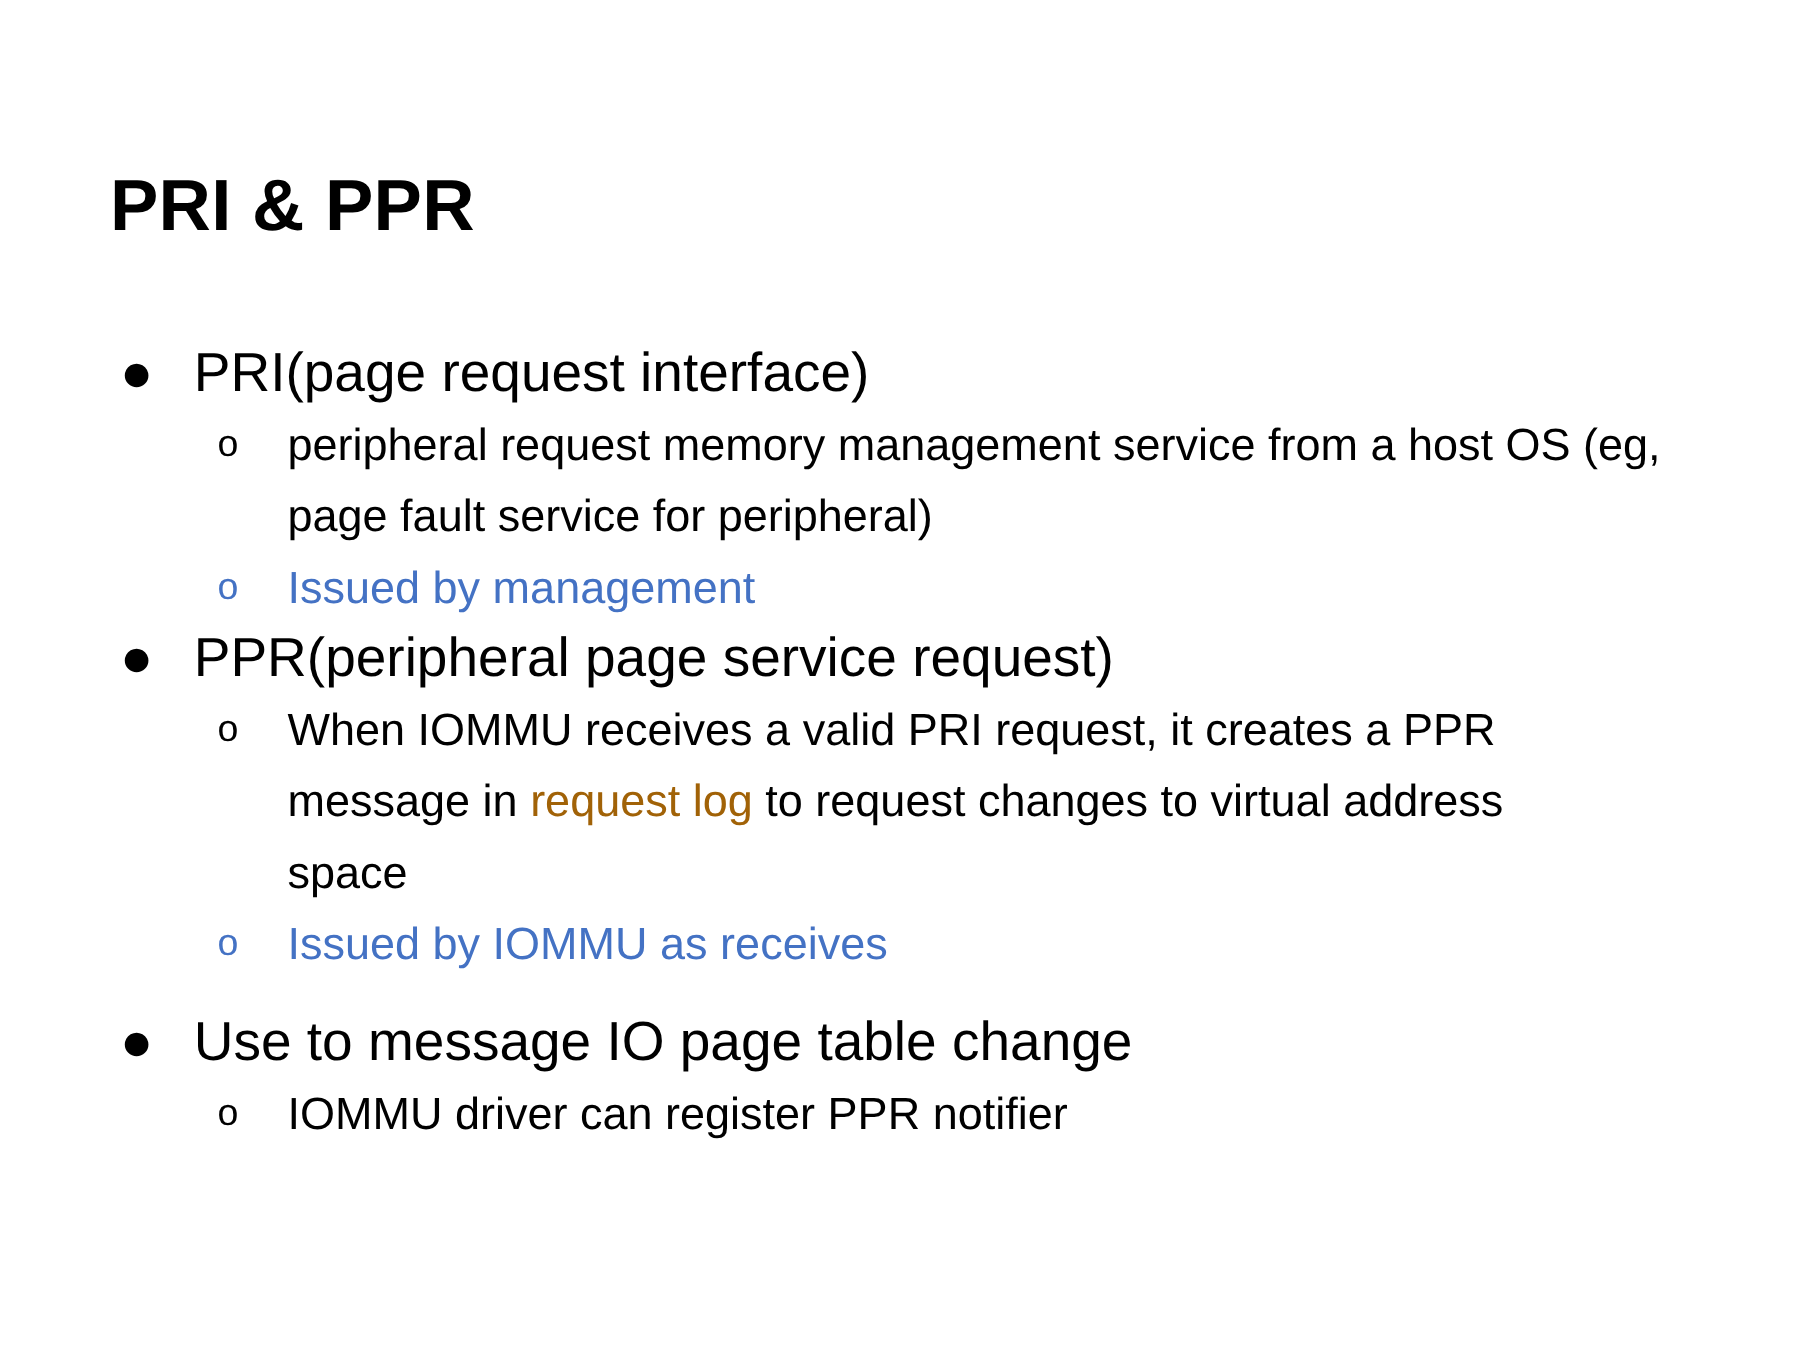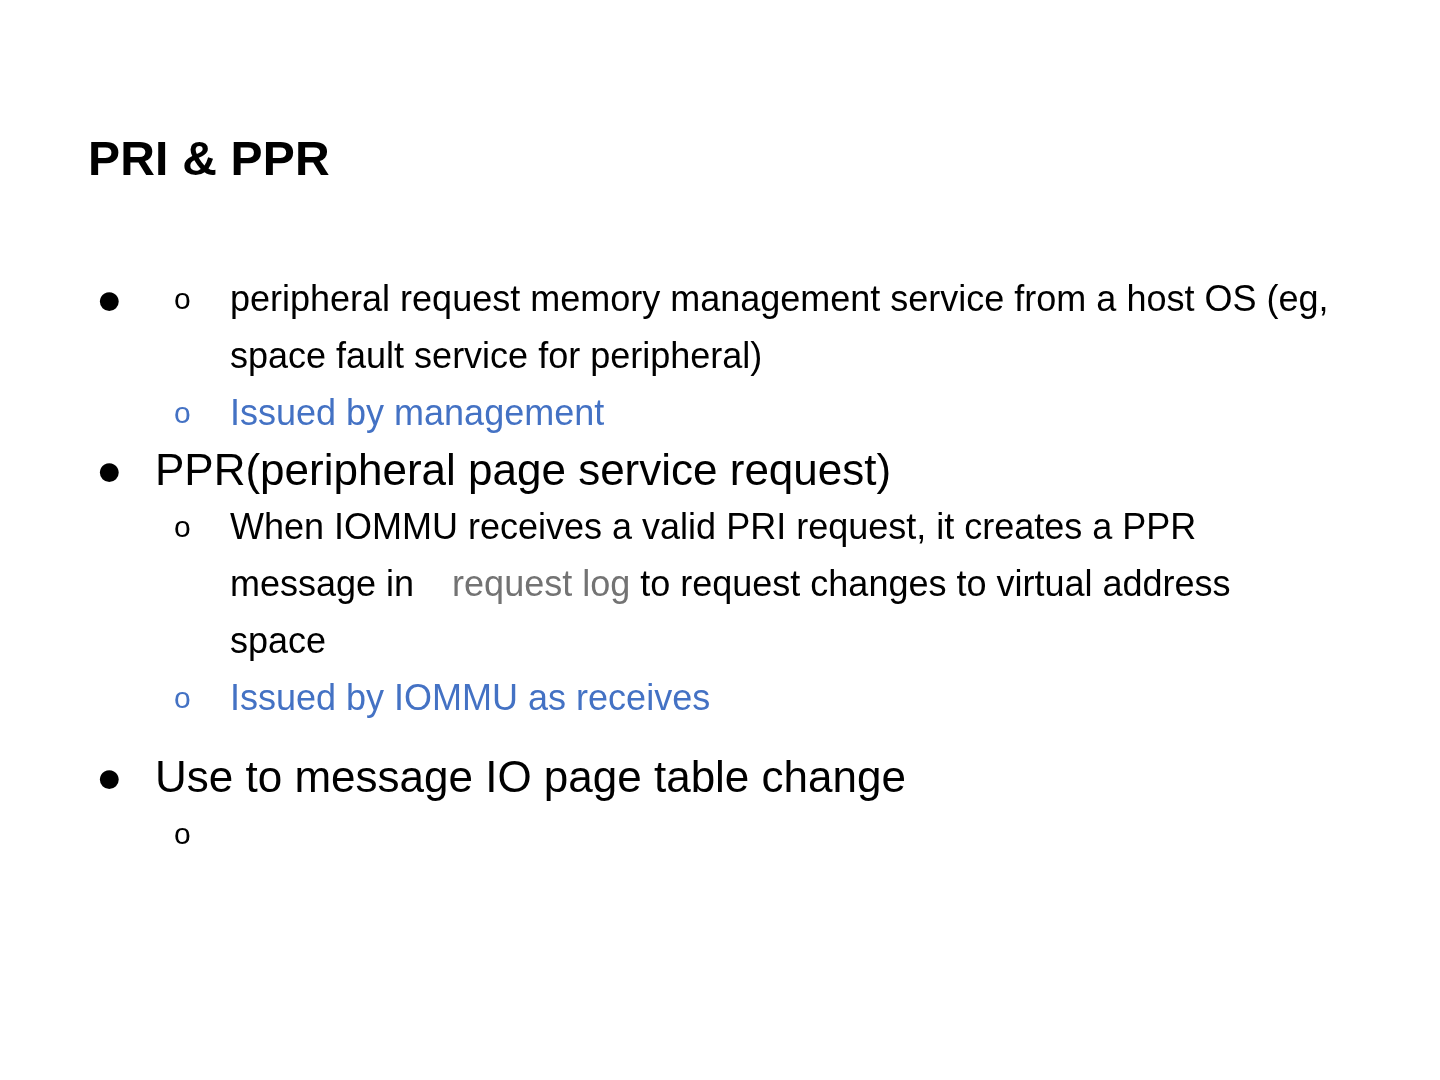--- a/index.html
+++ b/index.html
@@ -17,21 +17,21 @@
   .slide {
     position: relative;
     width: 1440px;
     height: 1080px;
     background: #ffffff;
   }
   .slide-title {
     position: absolute;
     left: 88px;
     top: 131px;
-    font-size: 48px;
+    font-size: 58px;
     font-weight: bold;
     line-height: 1.18;
     letter-spacing: 0.2px;
     color: #000000;
     white-space: nowrap;
   }
   .body-block {
     position: absolute;
     left: 88px;
     top: 270px;
@@ -66,41 +66,42 @@
     top: 0;
     width: 30px;
     font-size: 30px;
     line-height: 57px;
     text-align: left;
   }
   .bullet-l2 .text {
     display: block;
   }
   .blue { color: #4472c4; }
-  .orange { color: #737373; margin-left: 28px; }
+  .orange { color: #a16207; }
   .spacer-gap { height: 22px; }
   .wrap-narrow { max-width: 1280px; }
   .wrap-mid { max-width: 1070px; }
 </style>
 </head>
 <body>
 
 <div class="slide">
 
   <div class="slide-title">PRI &amp; PPR</div>
 
   <div class="body-block">
 
     <div class="bullet-l1">
       <span class="marker">●</span>
+      <span class="text">PRI(page request interface)</span>
     </div>
 
     <div class="bullet-l2 wrap-narrow">
       <span class="marker">o</span>
-      <span class="text">peripheral request memory management service from a host OS (eg, space fault service for peripheral)</span>
+      <span class="text">peripheral request memory management service from a host OS (eg, page fault service for peripheral)</span>
     </div>
 
     <div class="bullet-l2 blue">
       <span class="marker">o</span>
       <span class="text">Issued by management</span>
     </div>
 
     <div class="bullet-l1">
       <span class="marker">●</span>
       <span class="text">PPR(peripheral page service request)</span>
@@ -118,16 +119,17 @@
 
     <div class="spacer-gap"></div>
 
     <div class="bullet-l1">
       <span class="marker">●</span>
       <span class="text">Use to message IO page table change</span>
     </div>
 
     <div class="bullet-l2">
       <span class="marker">o</span>
+      <span class="text">IOMMU driver can register PPR notifier</span>
     </div>
 
   </div>
 </div>
 
 </body></html>

